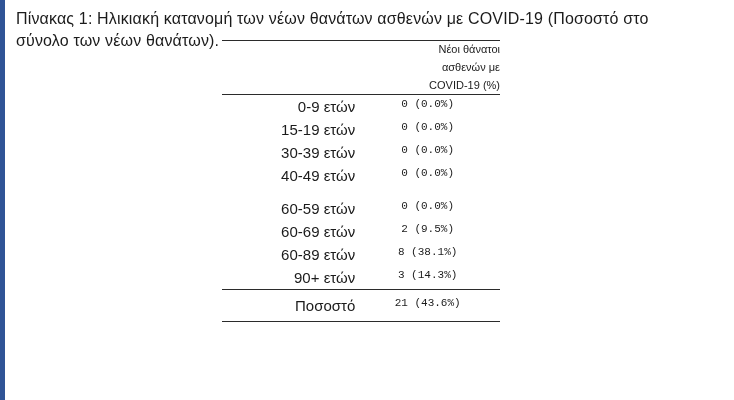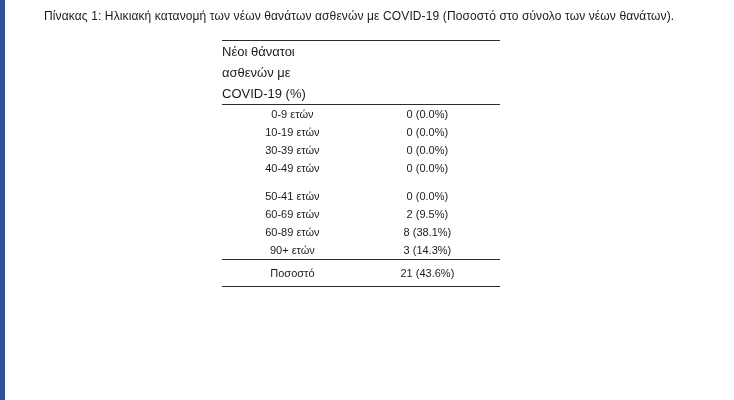--- a/index.html
+++ b/index.html
@@ -18,24 +18,24 @@
   .accent-bar {
     position: absolute;
     left: 0;
     top: 0;
     width: 5px;
     height: 400px;
     background: #2f5496;
   }
   .caption {
     position: absolute;
-    left: 44px;
+    left: 16px;
     top: 8px;
     width: 690px;
-    font-size: 12px;
+    font-size: 16px;
     line-height: 1.35;
     color: #1b1b1b;
     letter-spacing: 0.01em;
   }
   .table-wrap {
     position: absolute;
     left: 222px;
     top: 40px;
     width: 278px;
   }
@@ -50,41 +50,42 @@
     padding: 0;
     font-weight: normal;
     vertical-align: top;
   }
   .thead-row th {
     border-top: 1.3px solid #2b2b2b;
     border-bottom: 1.3px solid #2b2b2b;
     padding: 9px 0 9px 0;
   }
   .head-title {
-    text-align: left;
+    text-align: right;
     line-height: 1.62;
-    font-size: 13px;
+    font-size: 11px;
     color: #1b1b1b;
     padding: 0 18px;
   }
   .head-title span {
     display: block;
   }
   .label-cell {
     width: 128px;
     padding-left: 8px !important;
-    text-align: center;
+    text-align: right;
     font-weight: bold;
-    font-size: 11px;
+    font-size: 15px;
     white-space: nowrap;
   }
   .value-cell {
     width: 150px;
     text-align: center;
     font-size: 11px;
+    font-family: Liberation Mono, monospace;
   }
   tbody tr td {
     padding-top: 3.0px !important;
     padding-bottom: 3.0px !important;
   }
   tr.group-start td {
     padding-top: 13px !important;
   }
   tr.total-row td {
     border-top: 1.3px solid #2b2b2b;
@@ -115,33 +116,33 @@
           <span>COVID-19 (%)</span>
         </th>
       </tr>
     </thead>
     <tbody>
       <tr>
         <td class="label-cell">0-9 ετών</td>
         <td class="value-cell">0 (0.0%)</td>
       </tr>
       <tr>
-        <td class="label-cell">10-19 ετών</td>
+        <td class="label-cell">15-19 ετών</td>
         <td class="value-cell">0 (0.0%)</td>
       </tr>
       <tr>
         <td class="label-cell">30-39 ετών</td>
         <td class="value-cell">0 (0.0%)</td>
       </tr>
       <tr>
         <td class="label-cell">40-49 ετών</td>
         <td class="value-cell">0 (0.0%)</td>
       </tr>
       <tr class="group-start">
-        <td class="label-cell">50-41 ετών</td>
+        <td class="label-cell">60-59 ετών</td>
         <td class="value-cell">0 (0.0%)</td>
       </tr>
       <tr>
         <td class="label-cell">60-69 ετών</td>
         <td class="value-cell">2 (9.5%)</td>
       </tr>
       <tr>
         <td class="label-cell">60-89 ετών</td>
         <td class="value-cell">8 (38.1%)</td>
       </tr>

